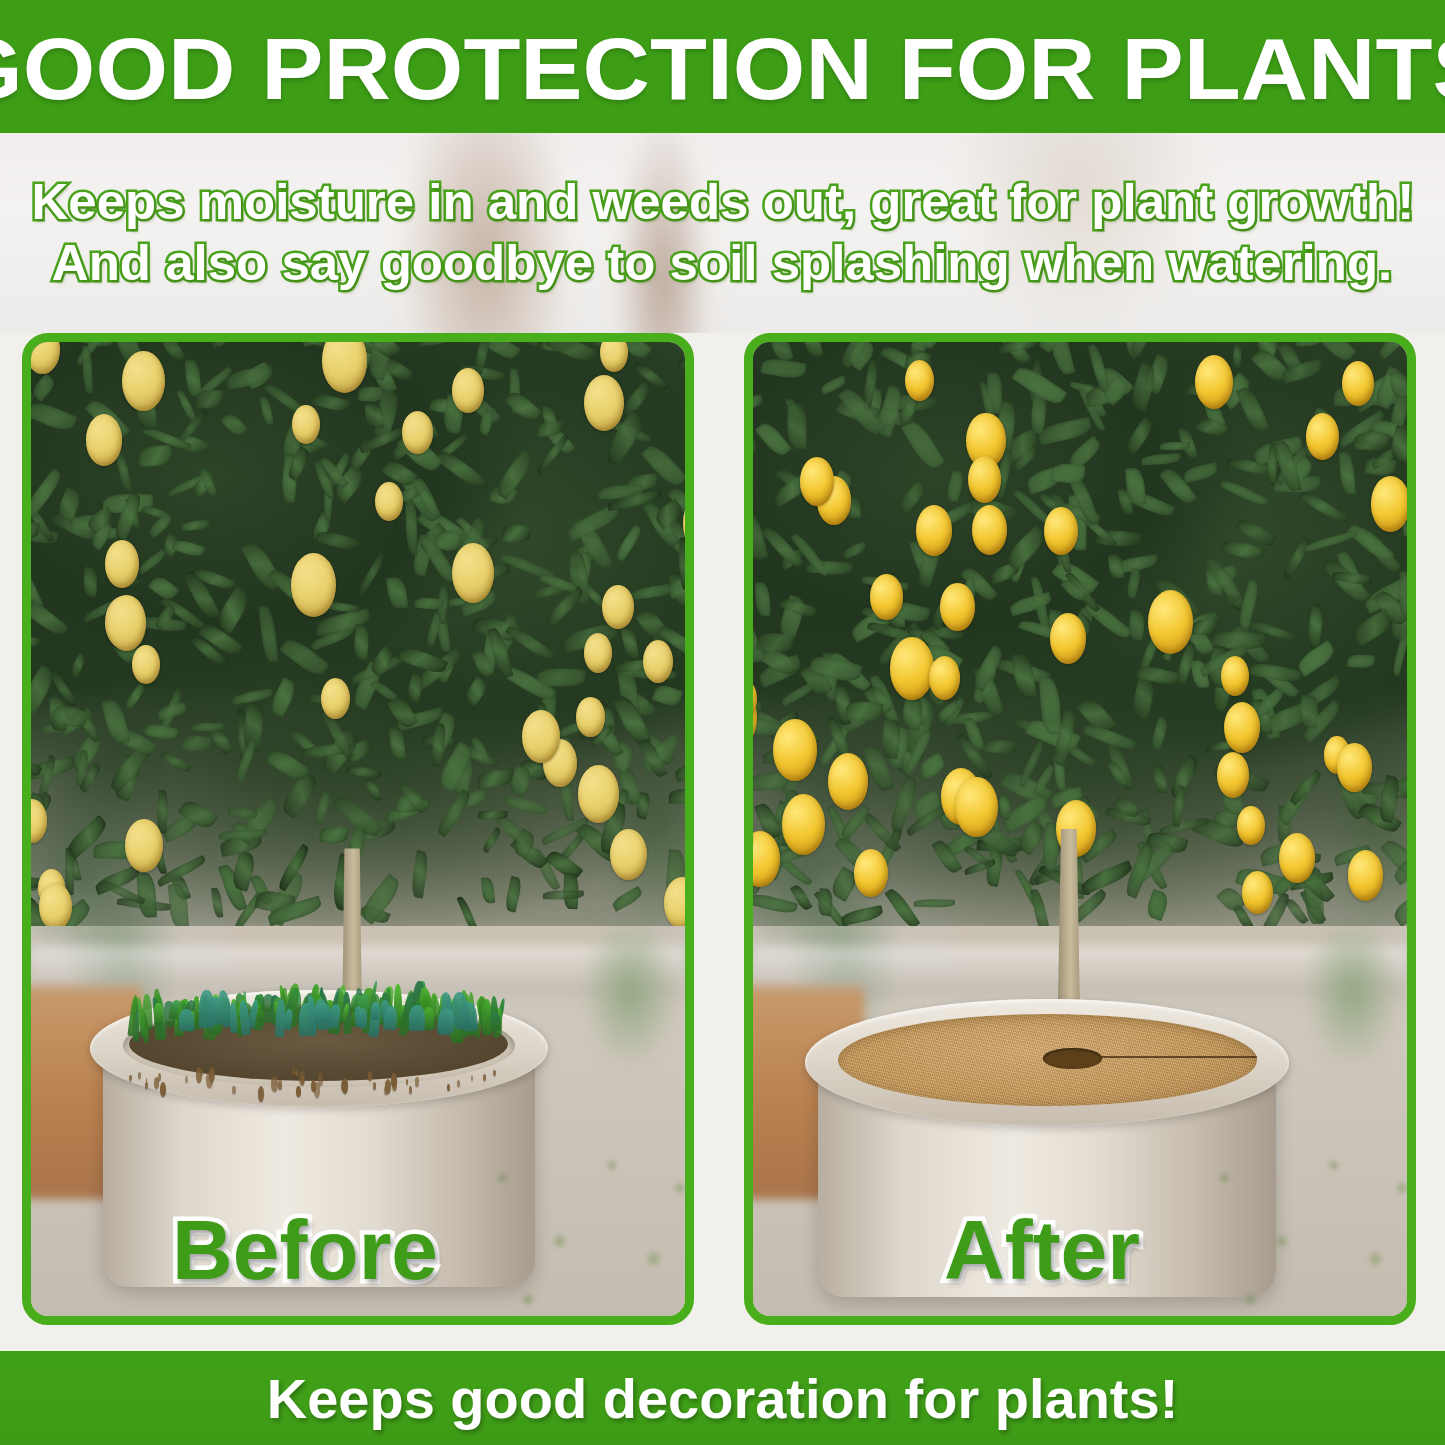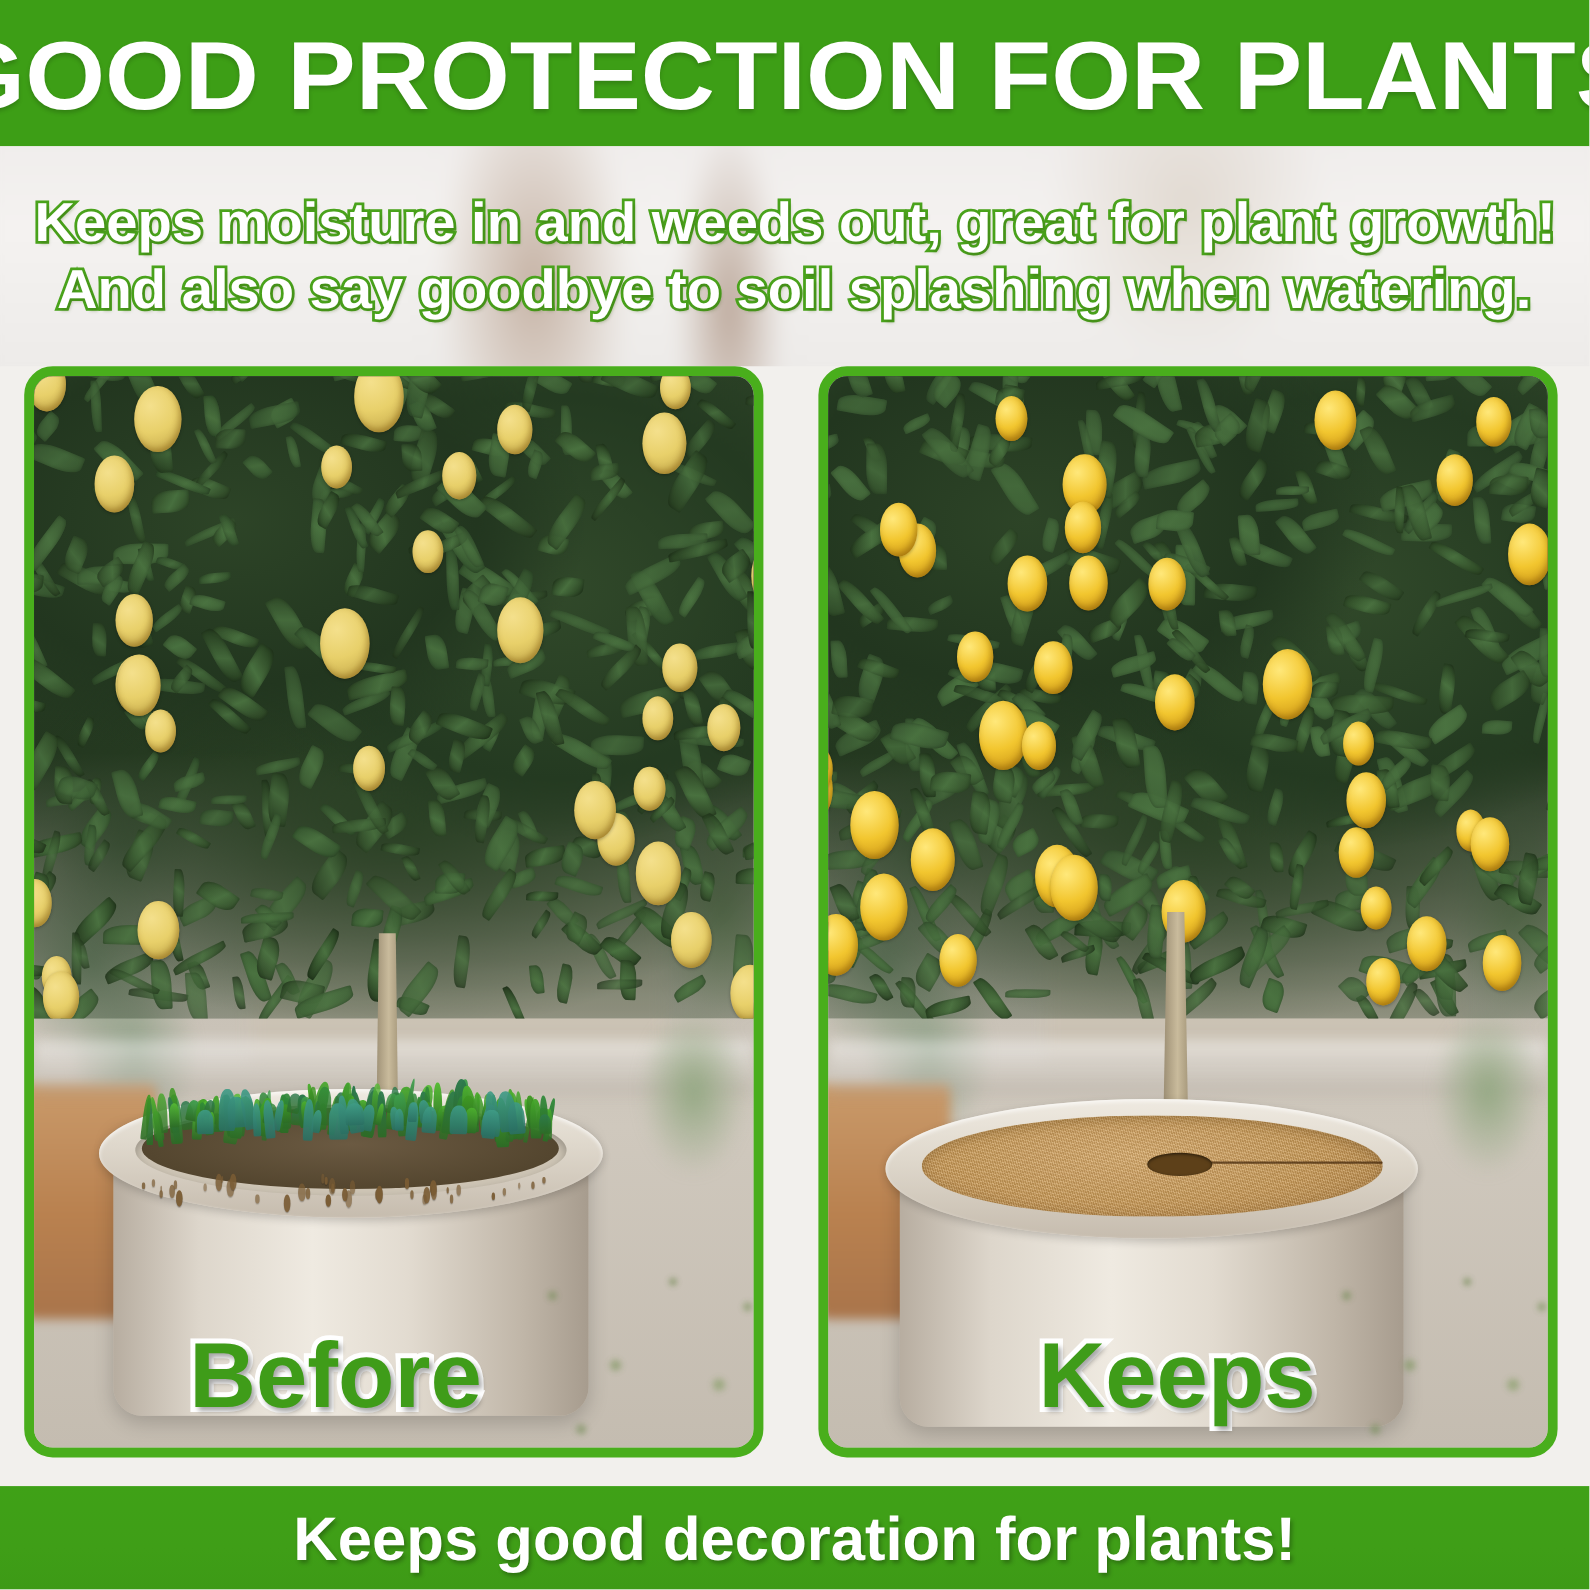--- a/index.html
+++ b/index.html
@@ -1333,17 +1333,17 @@
     <div class="coco-mat" style="left:13%; top:69%; width:64%; height:9.4%;"></div>
     <div class="coco-slit" style="left:45%; top:73.3%; width:32%;"></div>
     <div class="coco-hole" style="left:44.3%; top:72.5%; width:9%; height:2.1%;"></div>
 
     <div class="bg-ivy"></div>
     <div class="bg-ivy-l"></div>
   </div>
 </div>
 
 <div class="ba-label" id="label-before">Before</div>
-<div class="ba-label" id="label-after">Keeps</div>
+<div class="ba-label" id="label-after">After</div>
 
 <div id="footer-bar">
   <div id="footer-text">Keeps good decoration for plants!</div>
 </div>
 
 </body></html>

